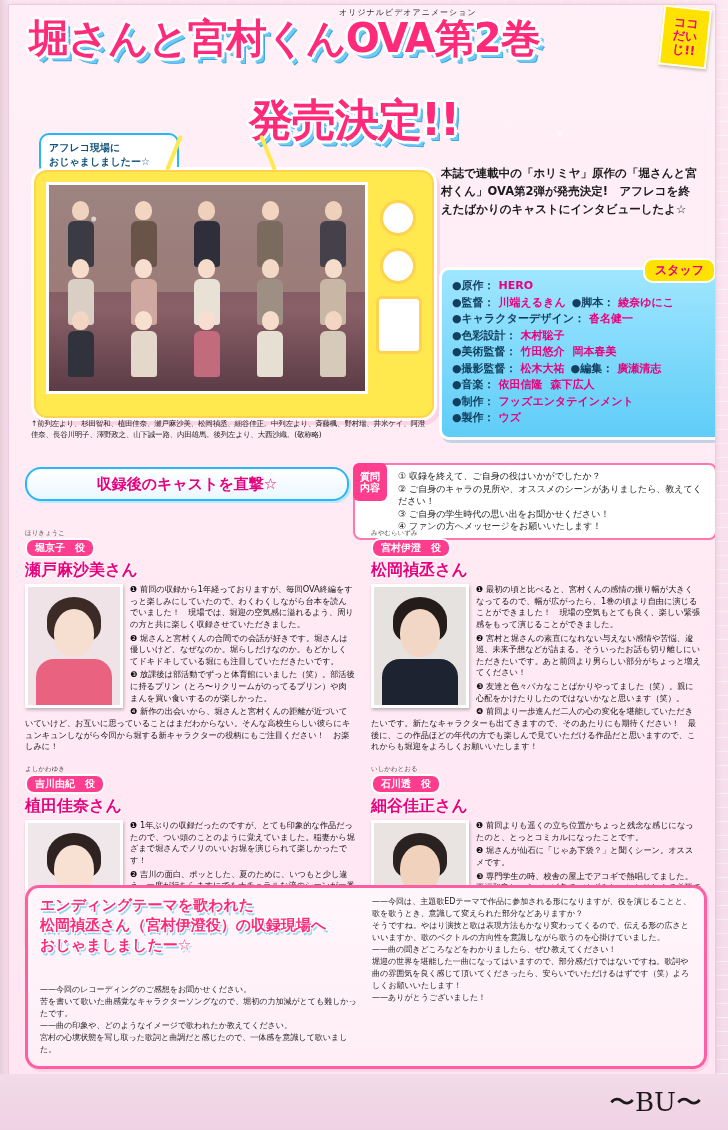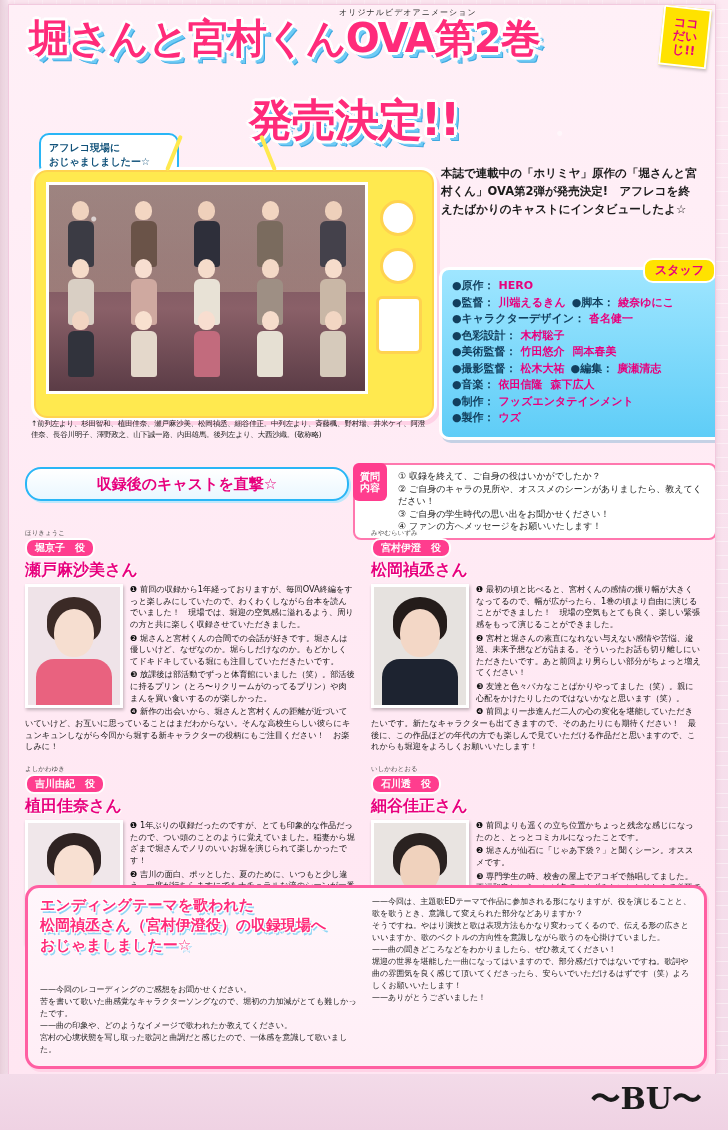--- a/index.html
+++ b/index.html
@@ -203,23 +203,22 @@
     text-shadow:-1px -1px 0 #fff,1px -1px 0 #fff,-1px 1px 0 #fff,1px 1px 0 #fff,2px 3px 0 #8fd6f5;
   }
   .bottom-left-text{
     position:absolute;left:12px;top:96px;width:318px;font-size:8px;line-height:1.5;color:#222;
   }
   .bottom-right-text{
     position:absolute;left:344px;top:8px;width:320px;font-size:8px;line-height:1.5;color:#222;
   }
 
   .bu{
-    position:absolute;right:26px;bottom:10px;font-size:30px;color:#1b1b1b;
+    position:absolute;right:26px;bottom:10px;font-size:26px;color:#1b1b1b;
     font-family:"DejaVu Serif","Liberation Serif",serif;
-    font-weight:bold;
   }
   .edge-left{
     position:absolute;left:0;top:0;width:8px;height:1130px;
     background:linear-gradient(90deg,#e7cdd9,#f7e6ef);
   }
   .edge-bottom{
     position:absolute;left:0;bottom:0;width:728px;height:56px;
     background:linear-gradient(180deg,#f3dbe9,#efd2e3);
   }
 </style>

